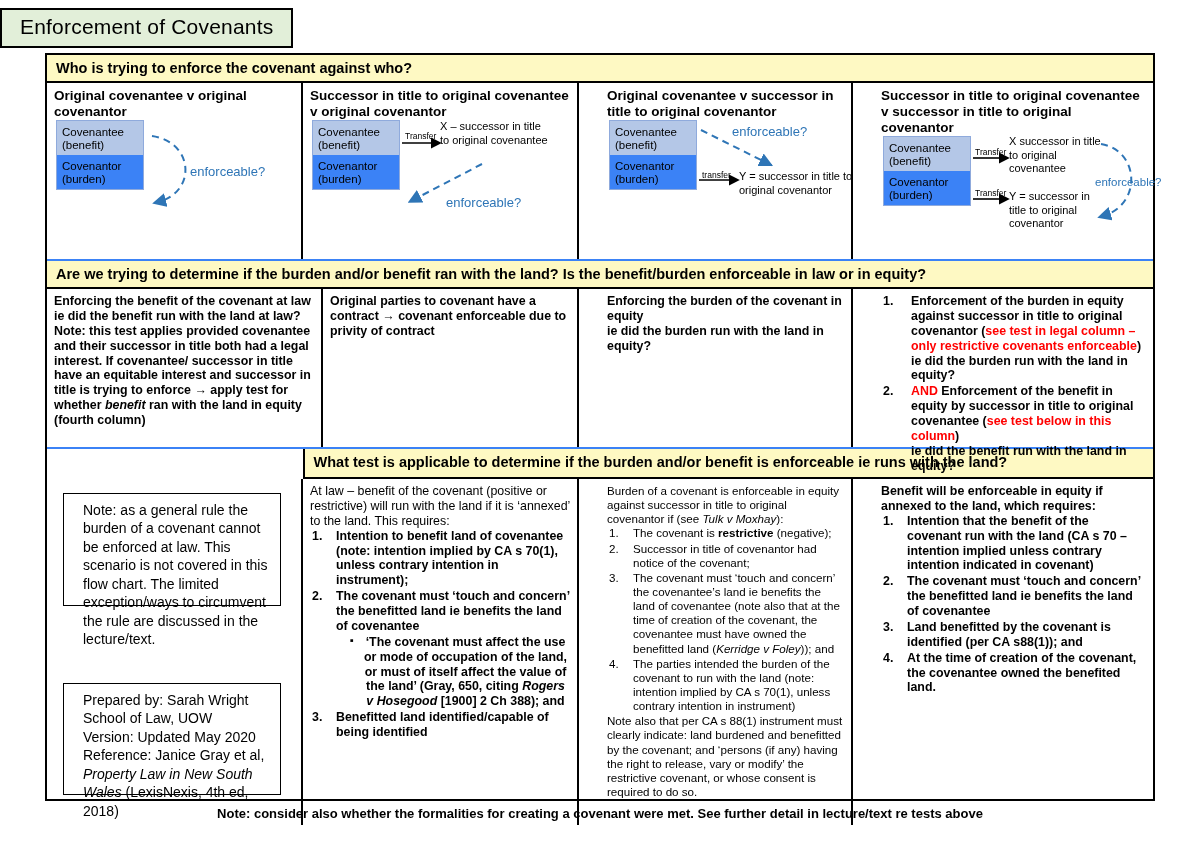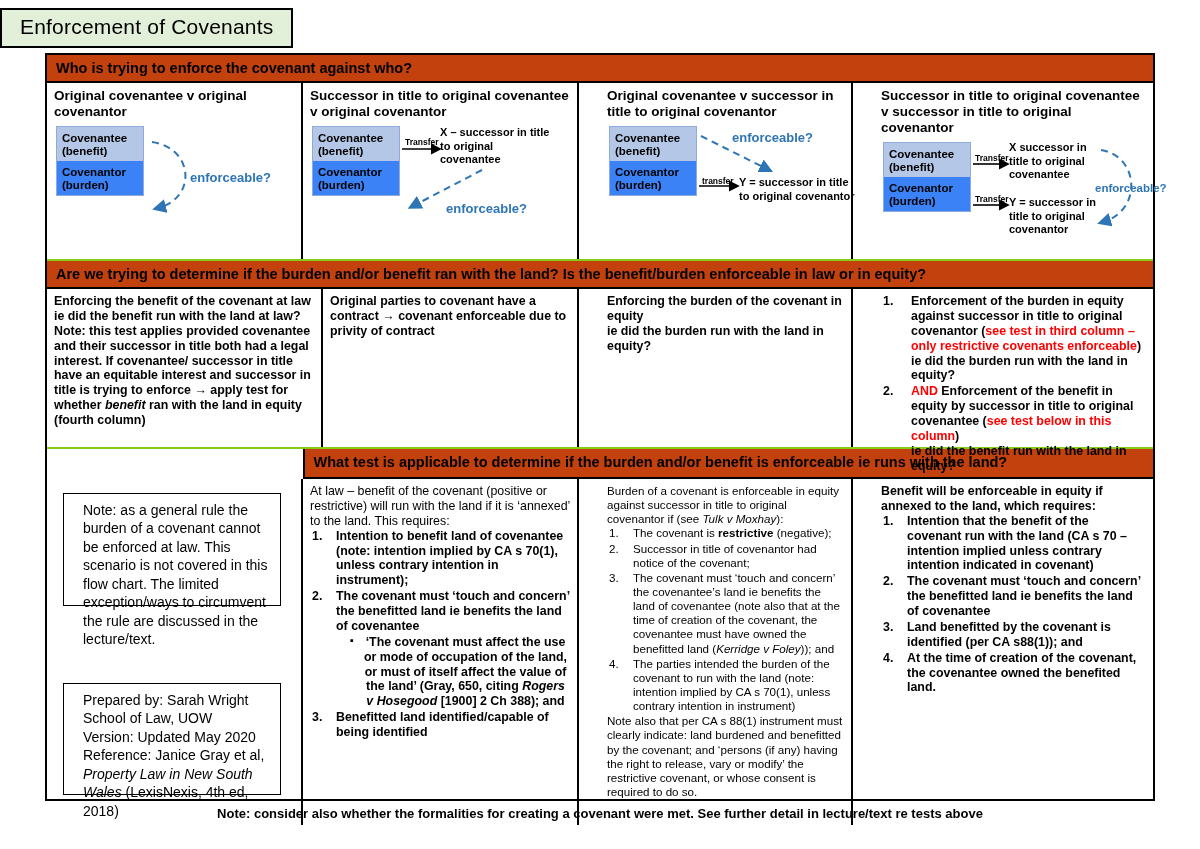--- a/index.html
+++ b/index.html
@@ -24,42 +24,42 @@
   }
 
   
   .grid{
     position:absolute;left:45px;top:53px;
     width:1110px;height:748px;
     border:2px solid #000;
     box-sizing:border-box;
   }
   .band{
-    background:#c2410c;
+    background:#fef9c3;
     border-bottom:2px solid #000;
     font-weight:bold;
     font-size:14.5px;
     padding:5px 8px 5px 9px;
     box-sizing:border-box;
   }
   .row{display:flex;box-sizing:border-box;}
   .cell{box-sizing:border-box;padding:5px 7px 4px 7px;}
   .vline{border-right:2px solid #000;}
-  .hline{border-bottom:2px solid #84cc16;}
+  .hline{border-bottom:2px solid #3b82f6;}
 
   
   .c1{width:256px;}
   .c2{width:276px;}
   .c3{width:274px;padding-left:28px;}
   .c4{width:300px;padding-left:28px;}
 
   .hdr{font-weight:bold;font-size:13.5px;line-height:1.18;}
 
   
-  .diagram{position:relative;margin-top:6px;height:105px;font-weight:bold;}
+  .diagram{position:relative;height:105px;}
   .party-box{
     position:absolute;
     width:86px;
     border:1px solid #8FAADC;
     font-size:11.5px;
     line-height:1.18;
   }
   .party-box .top{background:#B4C7E7;padding:5px 4px 5px 5px;height:34px;box-sizing:border-box;}
   .party-box .bot{background:#3b82f6;padding:5px 4px 5px 5px;height:34px;box-sizing:border-box;}
   .enf{
@@ -229,21 +229,21 @@
       </div>
 
       <div class="cell c3 vline btxt">
         <div>Enforcing the burden of the covenant in equity</div>
         <div>ie did the burden run with the land in equity?</div>
       </div>
 
       <div class="cell c4 btxt">
         <ol class="num">
           <li>
-            <span>Enforcement of the burden in equity against successor in title to original covenantor (</span><span class="red">see test in third column – only restrictive covenants enforceable</span><span>)</span>
+            <span>Enforcement of the burden in equity against successor in title to original covenantor (</span><span class="red">see test in legal column – only restrictive covenants enforceable</span><span>)</span>
             <div>ie did the burden run with the land in equity?</div>
           </li>
           <li>
             <span class="red">AND</span><span> Enforcement of the benefit in equity by successor in title to original covenantee (</span><span class="red">see test below in this column</span><span>)</span>
             <div>ie did the benefit run with the land in equity?</div>
           </li>
         </ol>
       </div>
     </div>
 

